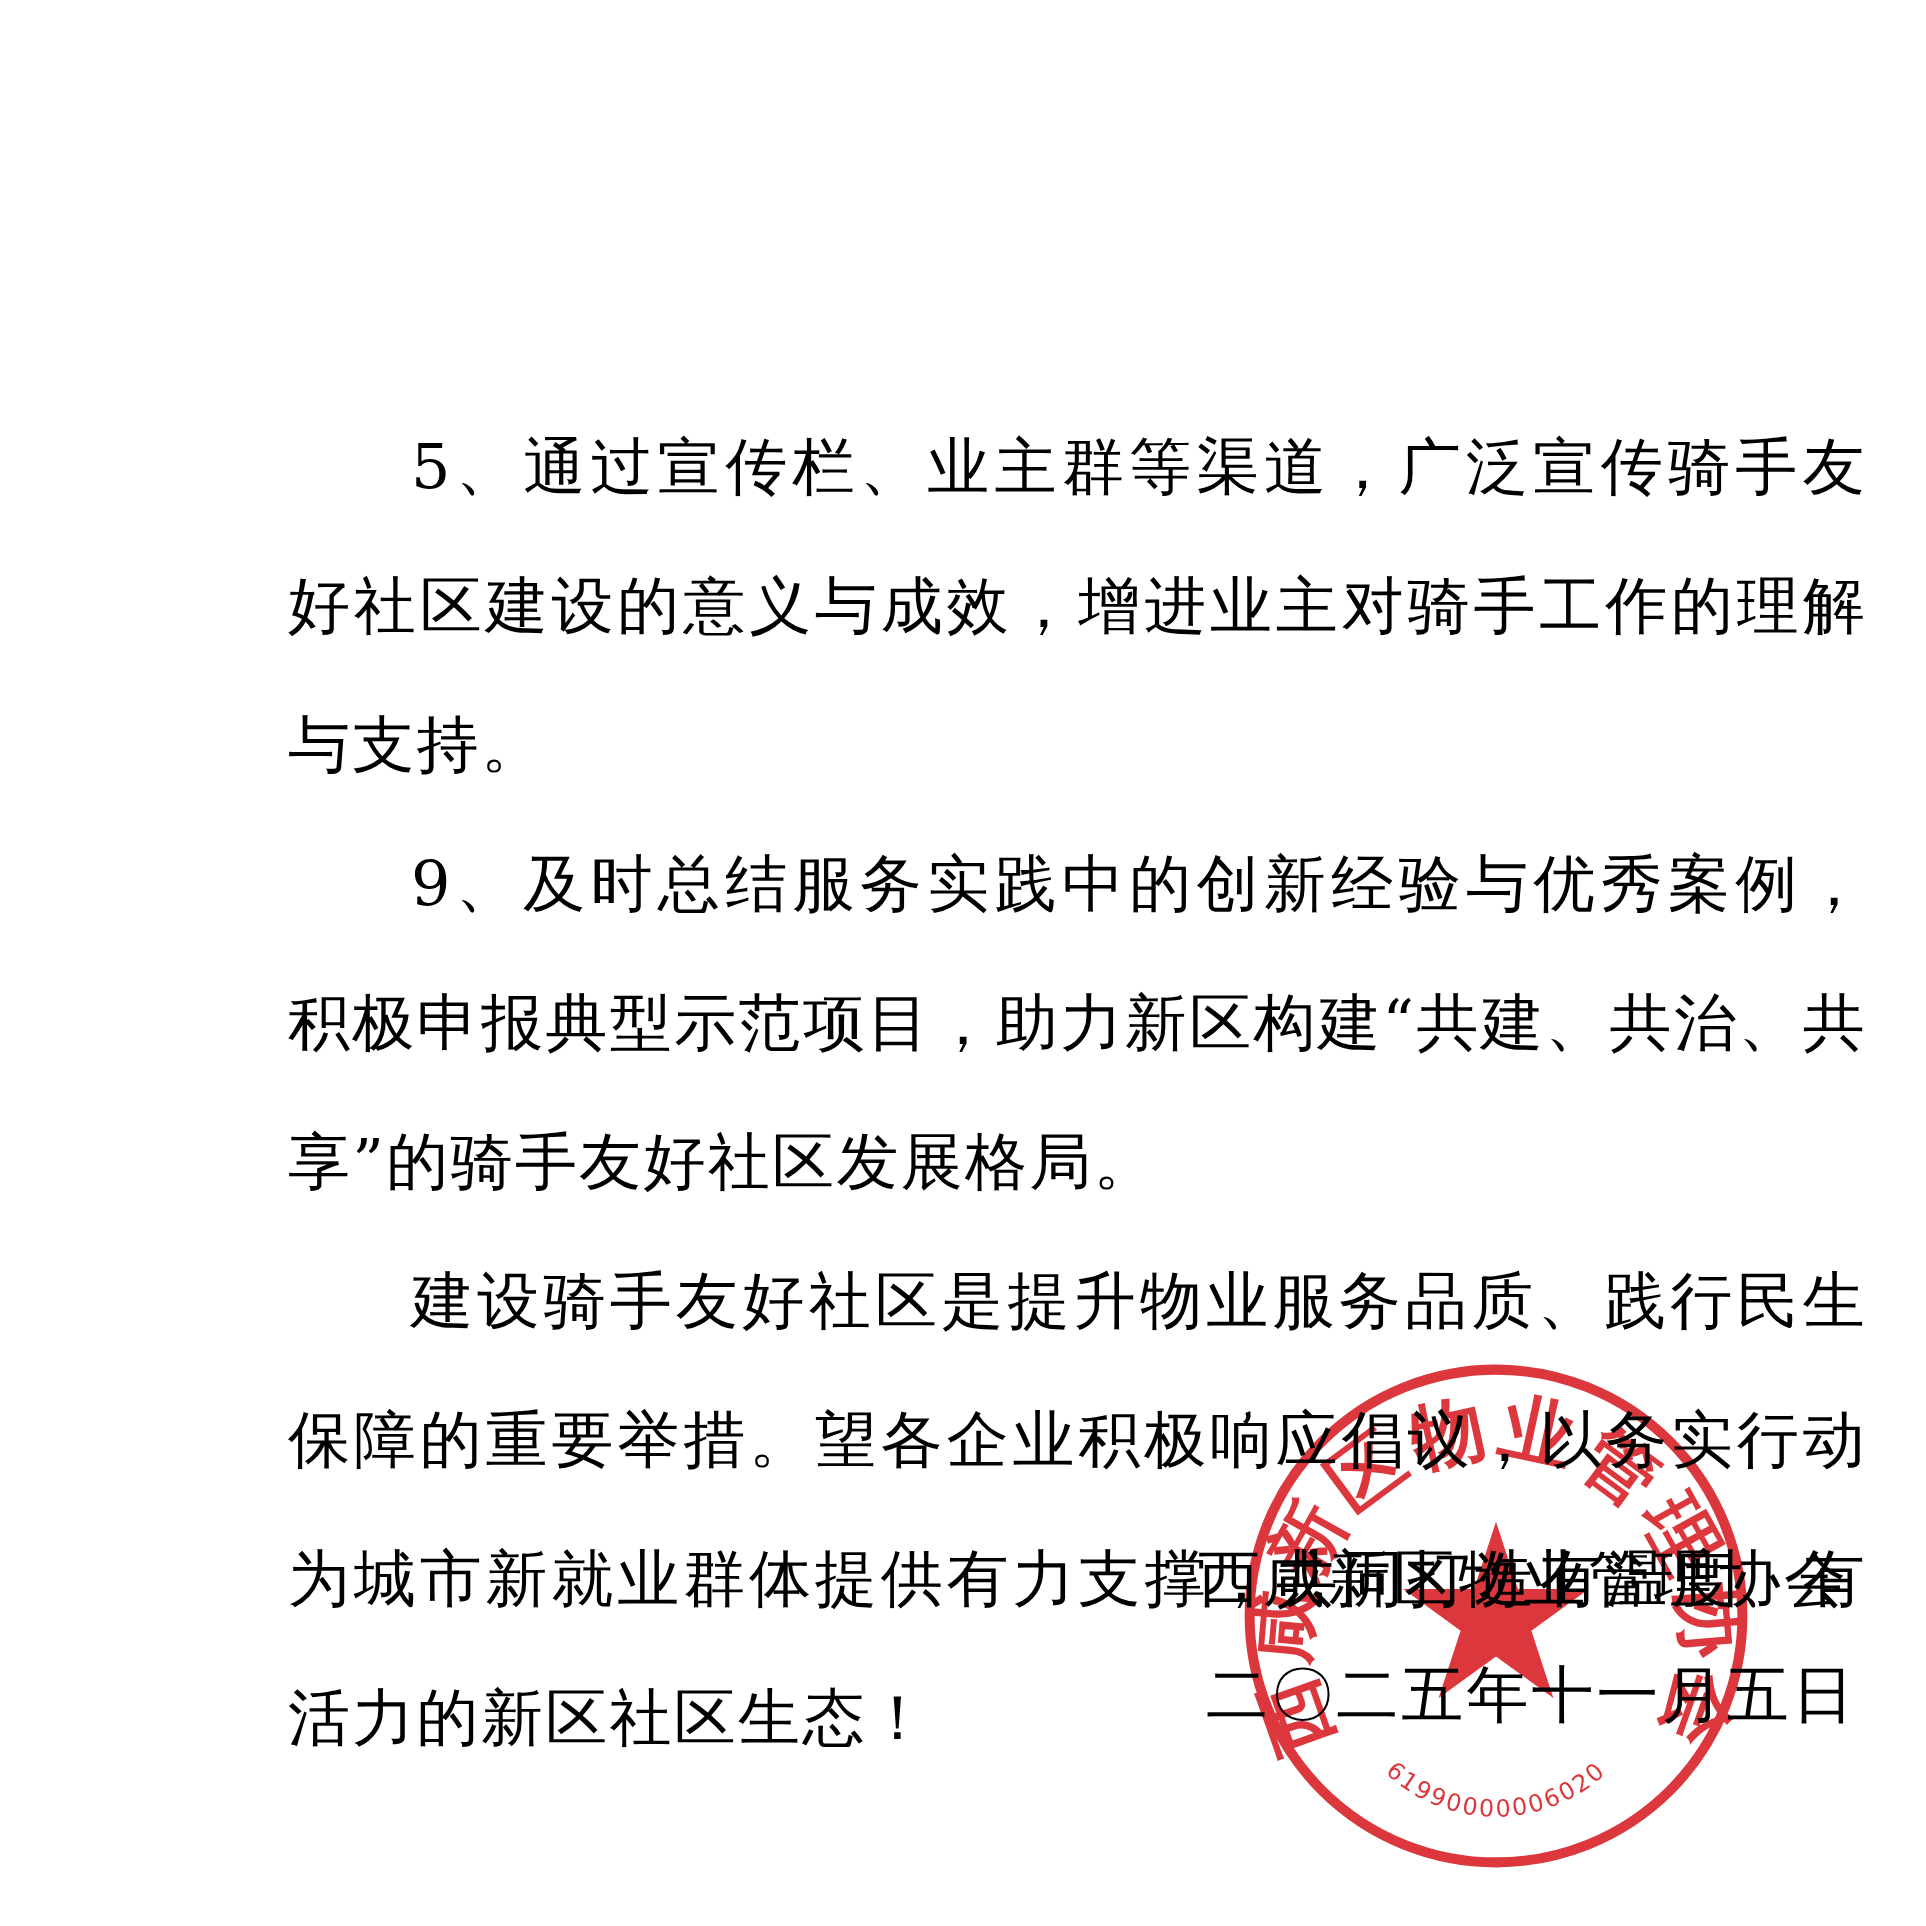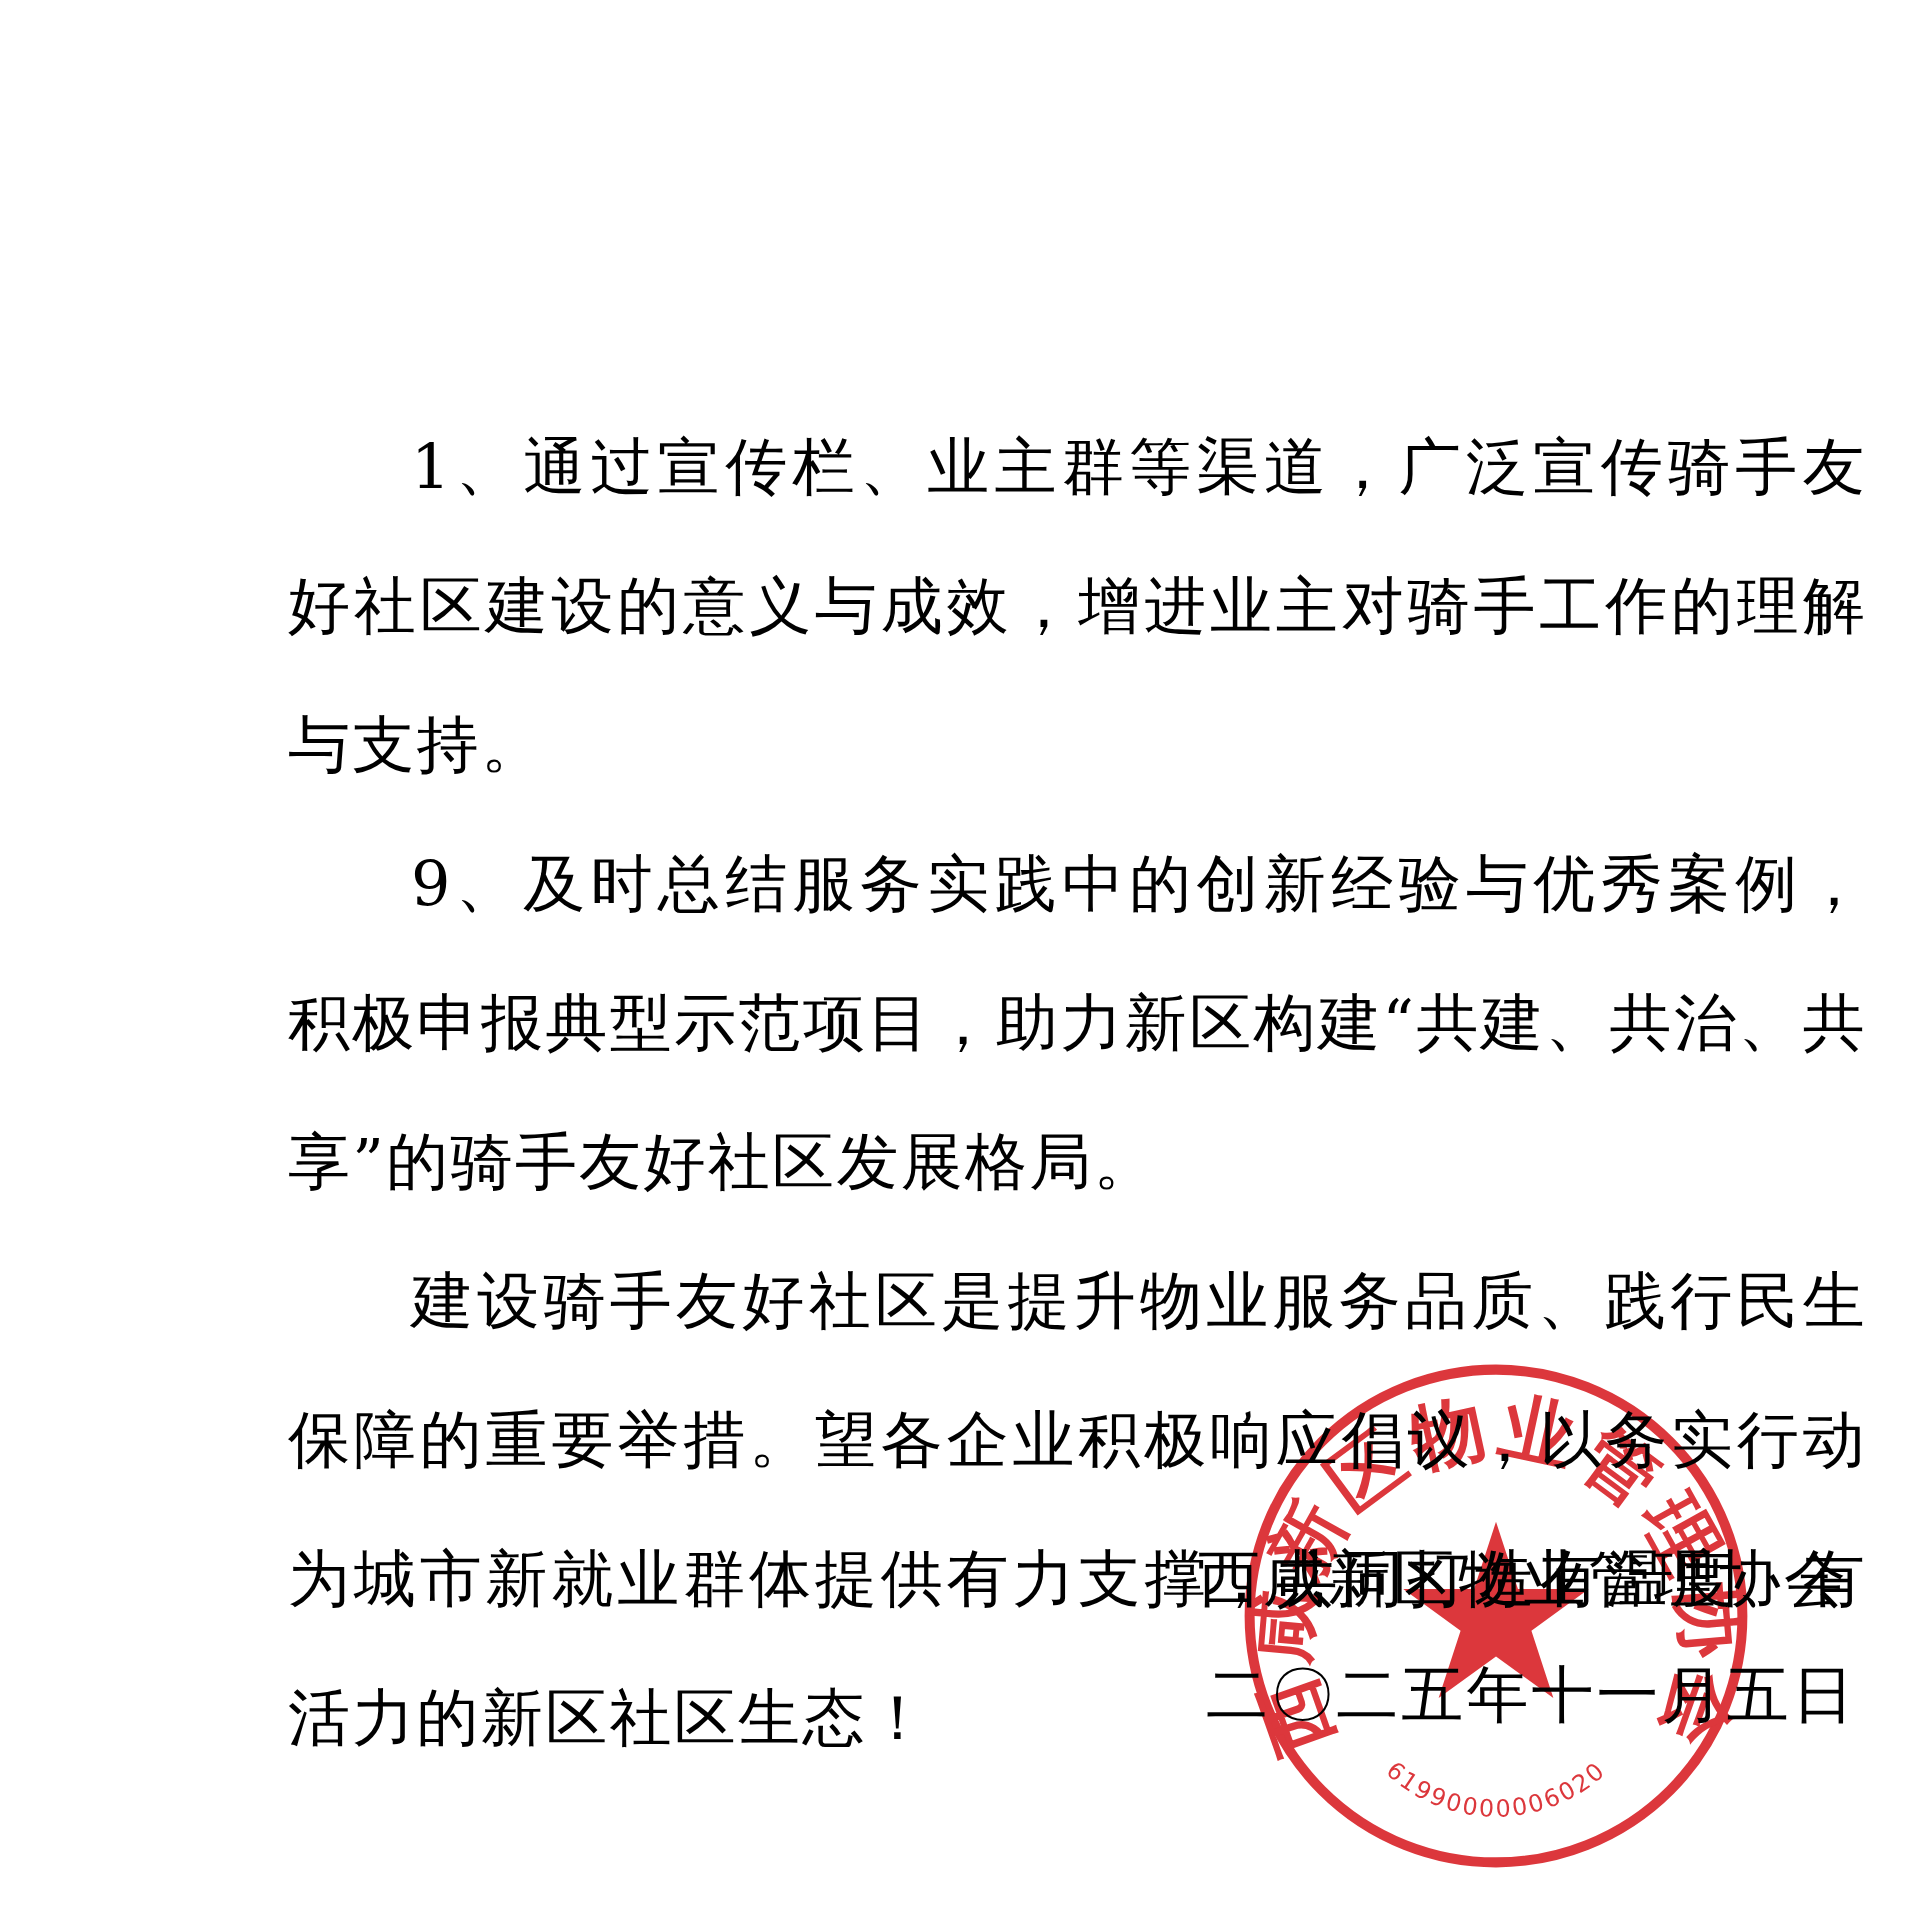--- a/index.html
+++ b/index.html
@@ -12,21 +12,21 @@
     .sig { position:absolute; left:1198px; font-size:62px; letter-spacing:3.1px; white-space:nowrap; z-index:2; }
     .sig-org { top:1537px; }
     .sig-date { top:1653px;margin-left:8px; }
     .stamp { position:absolute; left:1240px; top:1360px; width:512px; height:512px; z-index:3; mix-blend-mode:multiply; opacity:0.92; }
   </style>
 </head>
 <body>
 
 <div class="page">
   <div class="body-text">
-    <p class="para">1、通过宣传栏、业主群等渠道，广泛宣传骑手友好社区建设的意义与成效，增进业主对骑手工作的理解与支持。</p>
+    <p class="para">5、通过宣传栏、业主群等渠道，广泛宣传骑手友好社区建设的意义与成效，增进业主对骑手工作的理解与支持。</p>
     <p class="para">9、及时总结服务实践中的创新经验与优秀案例，积极申报典型示范项目，助力新区构建“共建、共治、共享”的骑手友好社区发展格局。</p>
     <p class="para">建设骑手友好社区是提升物业服务品质、践行民生保障的重要举措。望各企业积极响应倡议，以务实行动为城市新就业群体提供有力支撑，共同打造有温度、有活力的新区社区生态！</p>
   </div>
 
   <div class="sig sig-org">西咸新区物业管理协会</div>
   <div class="sig sig-date">二〇二五年十一月五日</div>
 
   <svg class="stamp" viewBox="0 0 1330 1330">
     <defs>
       <path id="ringPath" d="M 205,900 A 490,490 0 1 1 1125,900"></path>

